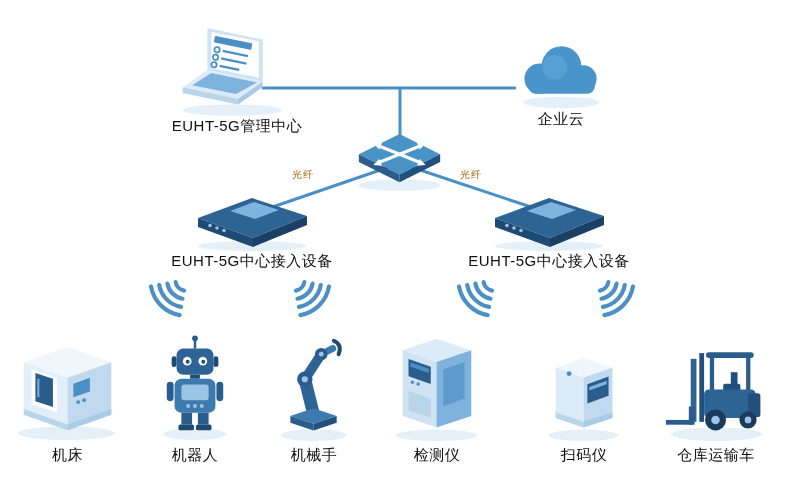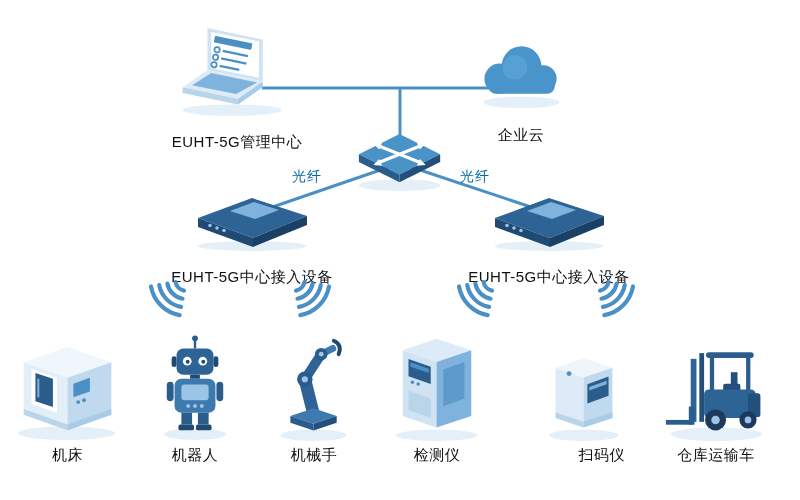--- a/index.html
+++ b/index.html
@@ -3,25 +3,25 @@
 <meta charset="utf-8">
 <style>
   html,body{margin:0;padding:0;background:#ffffff;}
   .stage{
     position:relative;width:800px;height:500px;background:#ffffff;overflow:hidden;
     font-family:"Liberation Sans", sans-serif;
   }
   .node{position:absolute;display:flex;flex-direction:column;align-items:center;}
   .node .icon{display:flex;align-items:flex-end;justify-content:center;}
   .label{
-    font-size:15px;color:#111111;margin-top:16px;white-space:nowrap;text-align:center;
+    font-size:15px;color:#111111;margin-top:0;white-space:nowrap;text-align:center;
     letter-spacing:0.5px;
   }
   .fiber{
-    position:absolute;font-size:14px;color:#0369a1;white-space:nowrap;letter-spacing:1px;
+    position:absolute;font-size:10px;color:#a16207;white-space:nowrap;letter-spacing:1px;
   }
   .connectors{position:absolute;left:0;top:0;}
   .wave{position:absolute;width:54px;height:46px;}
   .wave.mirror svg{transform:scaleX(-1);}
   .device{position:absolute;top:330px;display:flex;flex-direction:column;align-items:center;}
   .device .icon{height:112px;display:flex;align-items:flex-end;justify-content:center;}
   .device .label{margin-top:4px;}
 </style>
 </head>
 <body>
@@ -54,21 +54,21 @@
         </g>
         <polygon points="34,46 92,58 66,76 8,64" fill="#dcebf7"></polygon>
         <polygon points="8,64 66,76 66,82 8,70" fill="#b9d5ea"></polygon>
         <polygon points="66,76 92,58 92,64 66,82" fill="#a8cce8"></polygon>
         <polygon points="38,49 86,59 64,71 18,62" fill="#7fb2dc"></polygon>
       </svg>
     </span>
     <div class="label">EUHT-5G管理中心</div>
   </div>
 
-  <div class="node" style="left:466px;top:34px;width:110px;">
+  <div class="node" style="left:506px;top:34px;width:110px;">
     <span class="icon">
       <svg viewBox="0 0 110 80" width="105" height="76">
         <ellipse cx="55" cy="72" rx="40" ry="6" fill="#e4eff8"></ellipse>
         <g fill="#4a94cc">
           <circle cx="32" cy="47" r="16"></circle>
           <circle cx="55" cy="34" r="21"></circle>
           <circle cx="78" cy="47" r="14"></circle>
           <rect x="20" y="46" width="70" height="17" rx="8"></rect>
         </g>
         <circle cx="48" cy="35" r="13" fill="#57a0d4"></circle>
@@ -247,21 +247,21 @@
         <circle cx="33" cy="50" r="3.2" fill="#9cc4e4"></circle>
         <line x1="50" y1="24" x2="62" y2="18" stroke="#3d7ab0" stroke-width="7" stroke-linecap="round"></line>
         <circle cx="50" cy="24" r="6.5" fill="#2b5d8c"></circle>
         <circle cx="50" cy="24" r="2.5" fill="#9cc4e4"></circle>
         <path d="M63,10 Q72,14 68,24" fill="none" stroke="#1f4a73" stroke-width="4" stroke-linecap="round"></path>
       </svg>
     </span>
     <div class="label">机械手</div>
   </div>
 
-  <div class="device" style="left:543px;width:82px;align-items:flex-end;">
+  <div class="device" style="left:543px;width:82px;">
     <span class="icon">
       <svg viewBox="0 0 85 110" width="82" height="106">
         <ellipse cx="42" cy="103" rx="36" ry="6" fill="#e4eff8"></ellipse>
         <polygon points="13,33 42,23 72,33 42,43" fill="#eef5fb"></polygon>
         <polygon points="13,33 42,43 42,95 13,85" fill="#dcebf7"></polygon>
         <polygon points="42,43 72,33 72,85 42,95" fill="#c0d9ee"></polygon>
         <circle cx="27" cy="39" r="2.5" fill="#4a90c4"></circle>
         <polygon points="46,50 68,42 68,62 46,70" fill="#2b5d8c"></polygon>
         <polygon points="48,53 66,46.5 66,50 48,56.5" fill="#7fb2dc"></polygon>
         <polygon points="13,79 42,89 42,95 13,85" fill="#b9d5ea"></polygon>

